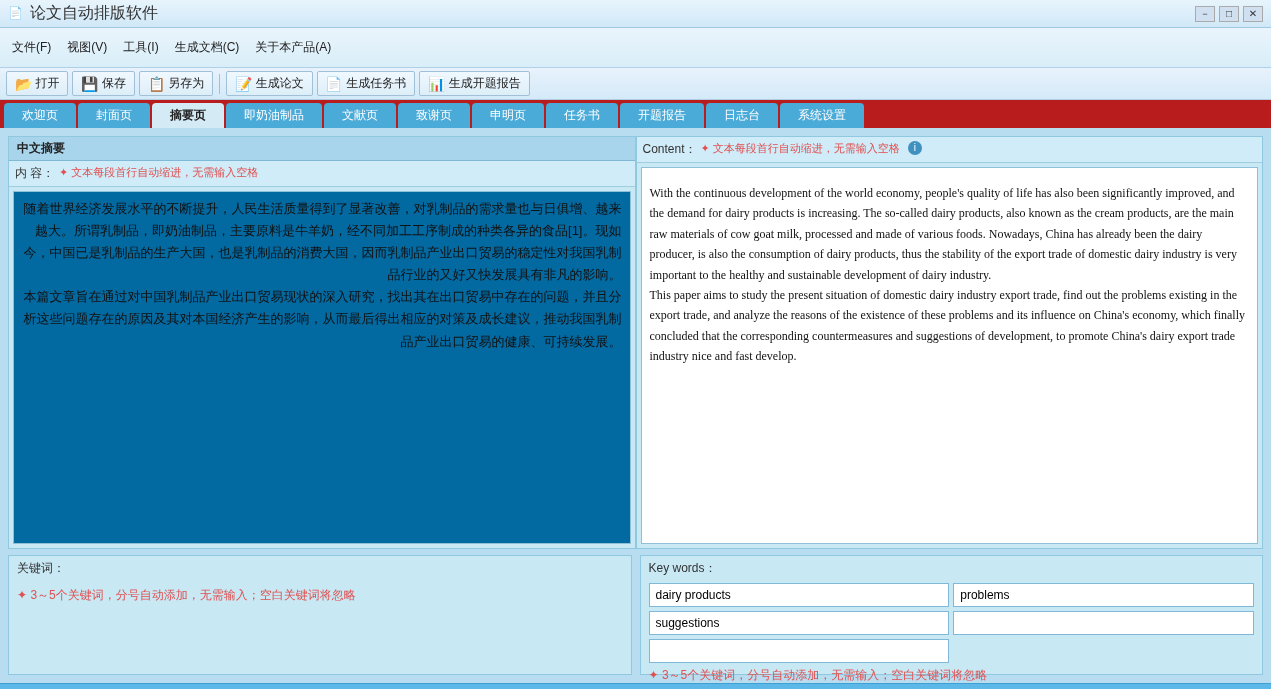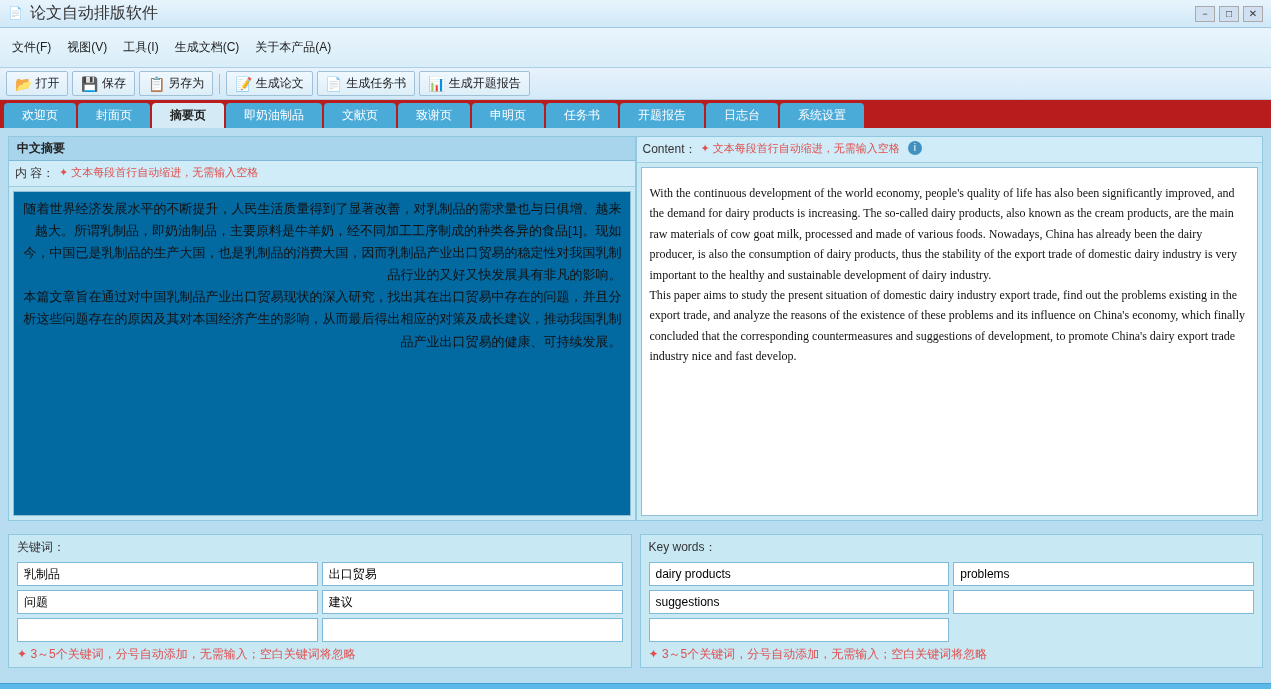--- a/index.html
+++ b/index.html
@@ -156,23 +156,22 @@
       background: white;
       border: 1px solid #90c0d8;
       margin: 4px;
       font-family: "Times New Roman", serif;
     }
 
     
     .keywords-section {
       display: flex;
       gap: 8px;
-      height: 148px;
+      height: 120px;
       flex-shrink: 0;
-      align-items: center;
     }
 
     .kw-panel {
       background: #c8e8f4;
       border: 1px solid #90c8e0;
       flex: 1;
       display: flex;
       flex-direction: column;
       padding: 4px 8px;
     }
@@ -300,28 +299,20 @@
       <div class="en-text-area" style="white-space:pre-wrap;">With the continuous development of the world economy, people's quality of life has also been significantly improved, and the demand for dairy products is increasing. The so-called dairy products, also known as the cream products, are the main raw materials of cow goat milk, processed and made of various foods. Nowadays, China has already been the dairy producer, is also the consumption of dairy products, thus the stability of the export trade of domestic dairy industry is very important to the healthy and sustainable development of dairy industry.
 This paper aims to study the present situation of domestic dairy industry export trade, find out the problems existing in the export trade, and analyze the reasons of the existence of these problems and its influence on China's economy, which finally concluded that the corresponding countermeasures and suggestions of development, to promote China's dairy export trade industry nice and fast develop.</div>
     </div>
 
   </div>
 
   <div class="keywords-section">
 
     <div class="kw-panel">
       <div class="kw-title">关键词：</div>
-      <div class="kw-grid">
-        <input class="kw-input" type="text" value="乳制品" style="">
-        <input class="kw-input" type="text" value="出口贸易" style="">
-        <input class="kw-input" type="text" value="问题" style="">
-        <input class="kw-input" type="text" value="建议" style="">
-        <input class="kw-input" type="text" value="" style="">
-        <input class="kw-input" type="text" value="" style="">
-      </div>
       <div class="kw-hint">✦ 3～5个关键词，分号自动添加，无需输入；空白关键词将忽略</div>
     </div>
 
     <div class="kw-panel">
       <div class="kw-title">Key words：</div>
       <div class="kw-grid">
         <input class="kw-input" type="text" value="dairy products" style="">
         <input class="kw-input" type="text" value="problems" style="">
         <input class="kw-input" type="text" value="suggestions" style="">
         <input class="kw-input" type="text" value="" style="">

